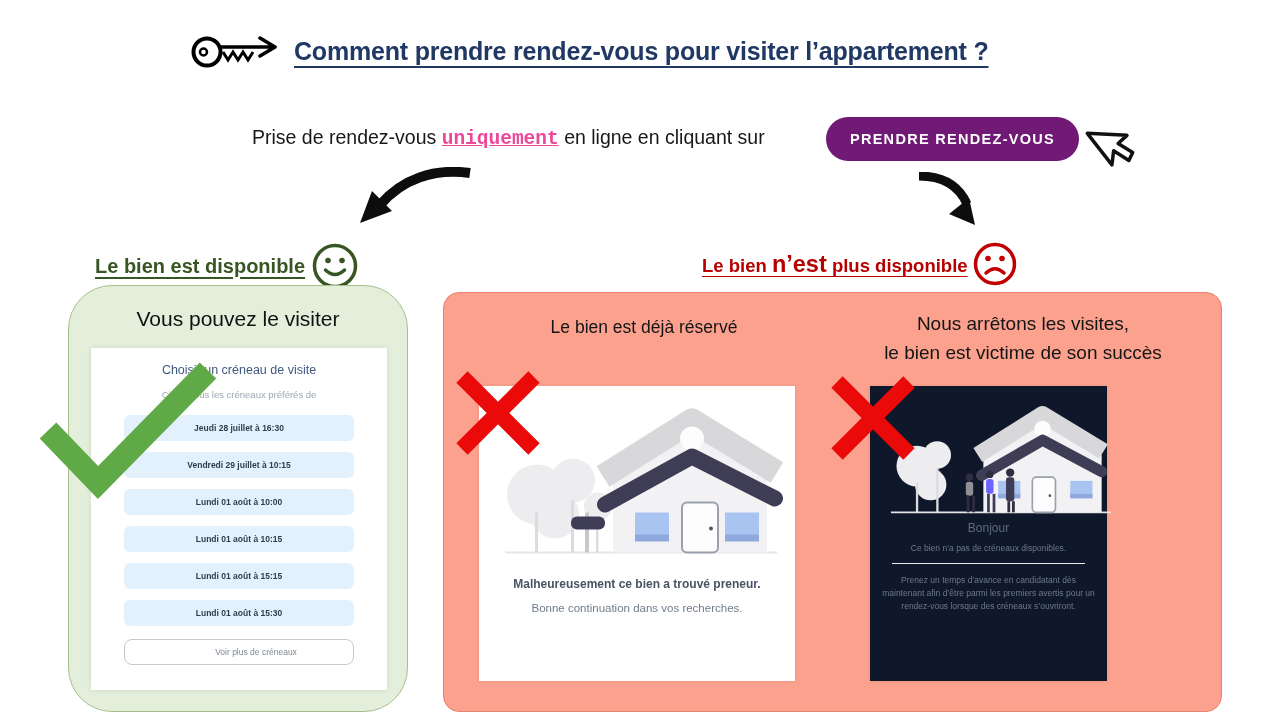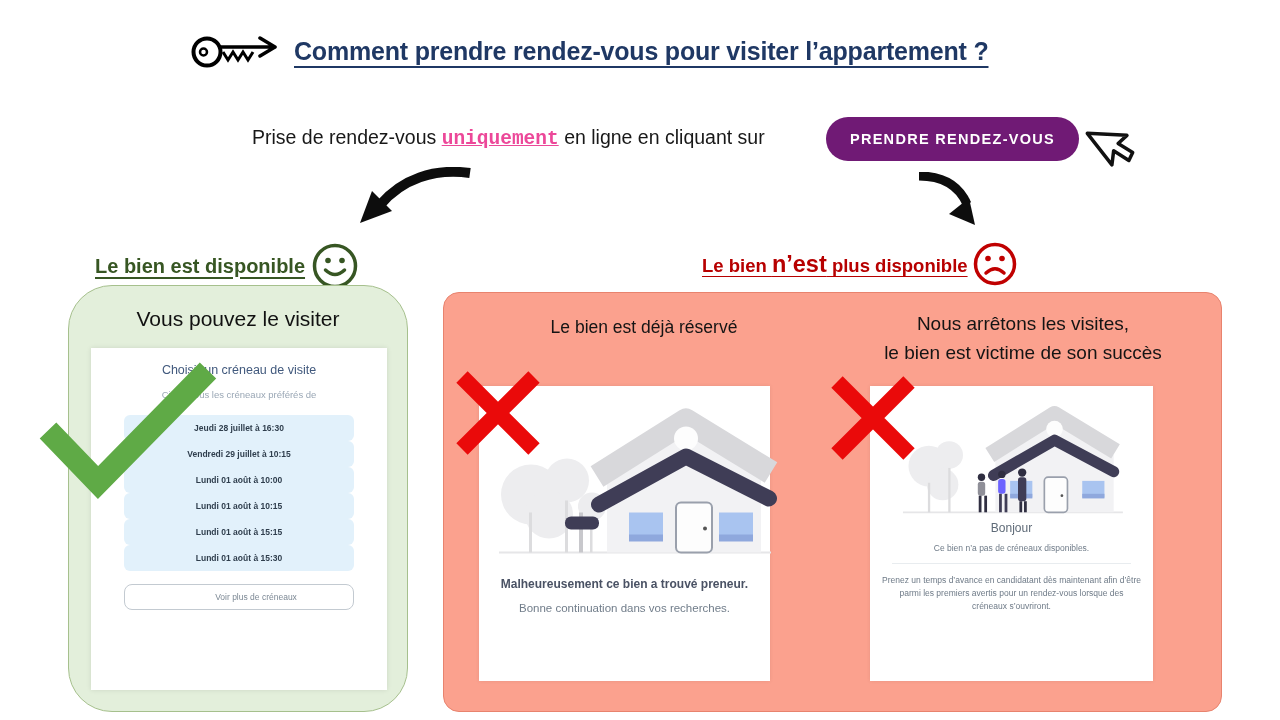--- a/index.html
+++ b/index.html
@@ -33,21 +33,21 @@
     position:absolute; left:68px; top:285px; width:340px; height:427px;
     background:#E3EFDB; border:1px solid #A6C08D; border-radius:44px;
   }
   .panel-green-title { margin-top:21px; text-align:center; font-size:21px; color:#111; }
   .visit-card {
     position:absolute; left:22px; top:62px; width:296px; height:342px;
     background:#fff; box-shadow:0 0 5px rgba(0,0,0,.10);
   }
   .visit-card-title { padding-top:15px; text-align:center; font-size:12.5px; color:#41597D; }
   .visit-card-sub { padding-top:12px; text-align:center; font-size:9.5px; color:#9AA7B5; }
-  .slots { display:flex; flex-direction:column; margin:15px 33px 0; }
+  .slots { display:flex; flex-direction:column; gap:11px; margin:15px 33px 0; }
   .slot {
     height:26px; background:#E2F1FB; border-radius:6px; cursor:pointer;
     display:flex; align-items:center; justify-content:center;
     font-size:8.5px; font-weight:700; color:#2F3E4D;
   }
   .more-btn {
     margin:13px 33px 0; height:26px; background:#fff; border:1px solid #C3CAD1; border-radius:8px;
     display:flex; align-items:center; justify-content:center; font-size:8.5px; color:#7C8894; cursor:pointer;padding-left:34px;
   }
   .check-icn { position:absolute; left:38px; top:360px; z-index:5; }
@@ -55,28 +55,28 @@
   .label-unavailable { position:absolute; left:702px; top:241px; display:flex; align-items:center; gap:4px; }
   .label-unavailable .lbl { font-size:18.5px; font-weight:700; color:#B70000; text-decoration:underline; text-underline-offset:4px; }
   .label-unavailable .emph { font-size:23.5px; }
   .panel-salmon {
     position:absolute; left:443px; top:292px; width:779px; height:420px;
     background:#FBA18E; border:1px solid #E8836E; border-radius:16px;
   }
   .reserved-title { position:absolute; left:35px; top:24px; width:330px; text-align:center; font-size:17.5px; color:#141414; }
   .stopped-title { position:absolute; left:388px; top:16px; width:382px; text-align:center; font-size:19px; color:#141414; line-height:29px; }
   .card-reserved {
-    position:absolute; left:35px; top:93px; width:291px; height:295px; background:#fff;
+    position:absolute; left:35px; top:93px; width:316px; height:295px; background:#fff;
     box-shadow:0 0 4px rgba(0,0,0,.08);
   }
   .card-reserved svg { display:block; margin:6px auto 0; }
   .msg-bold { margin-top:15px; text-align:center; font-size:12px; font-weight:700; color:#4A5264; }
   .msg { margin-top:11px; text-align:center; font-size:11.5px; color:#717D8A; }
   .card-stopped {
-    position:absolute; left:426px; top:93px; width:283px; height:295px; background:#ffffff;
+    position:absolute; left:426px; top:93px; width:237px; height:295px; background:#0f172a;
     box-shadow:0 0 4px rgba(0,0,0,.08);
   }
   .card-stopped svg { display:block; margin:8px auto 0; }
   .greeting { margin-top:5px; text-align:center; font-size:12px; color:#5F6B78; }
   .no-slots { margin-top:8px; text-align:center; font-size:8.5px; color:#6E7A87; }
   .divider { height:1px; background:#E8ECEF; margin:10px 22px; }
   .advice { margin:0 11px; text-align:center; font-size:8.5px; color:#6E7A87; line-height:1.55; }
   .cta2 {
     position:absolute; left:12px; right:12px; bottom:16px; height:20px;
     background:#40A3DD; border-radius:4px; color:#fff; font-size:8.5px; font-weight:700;

